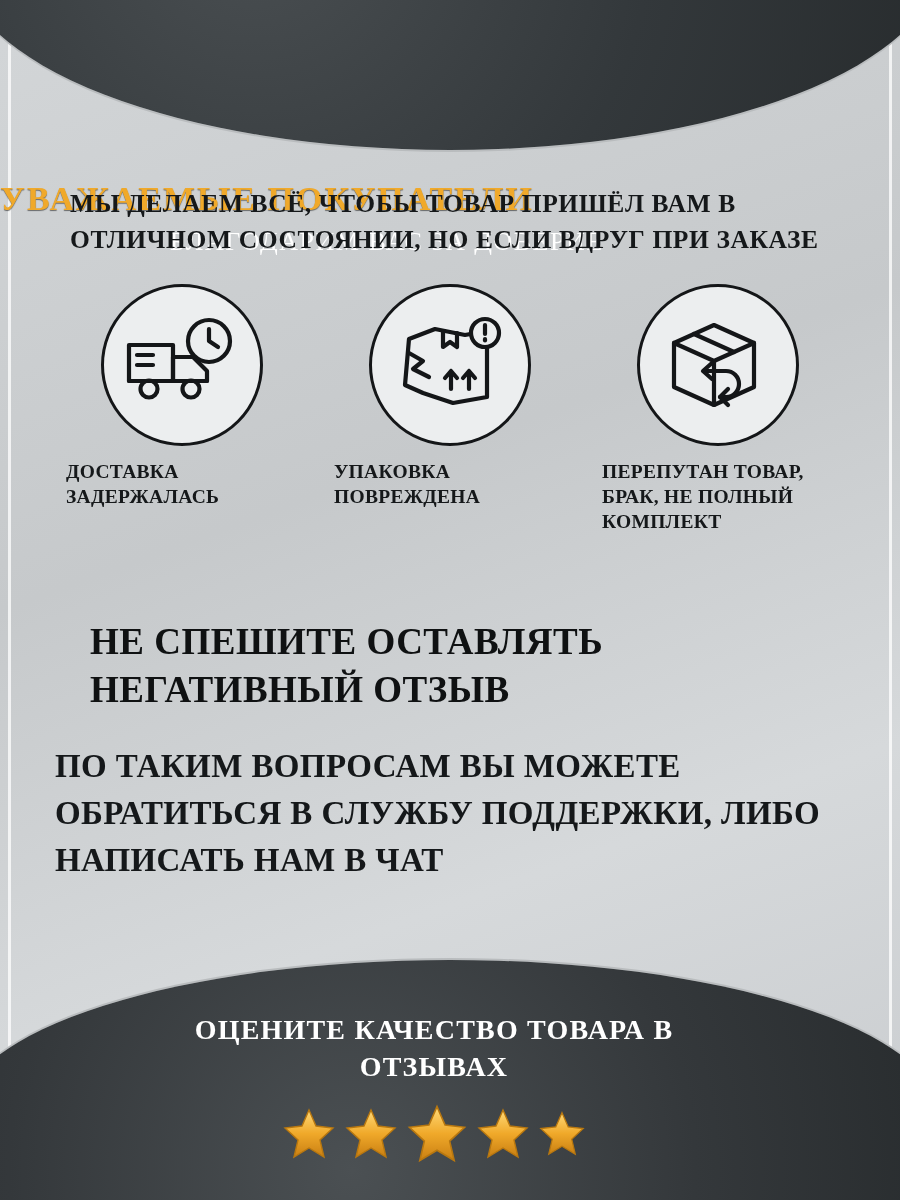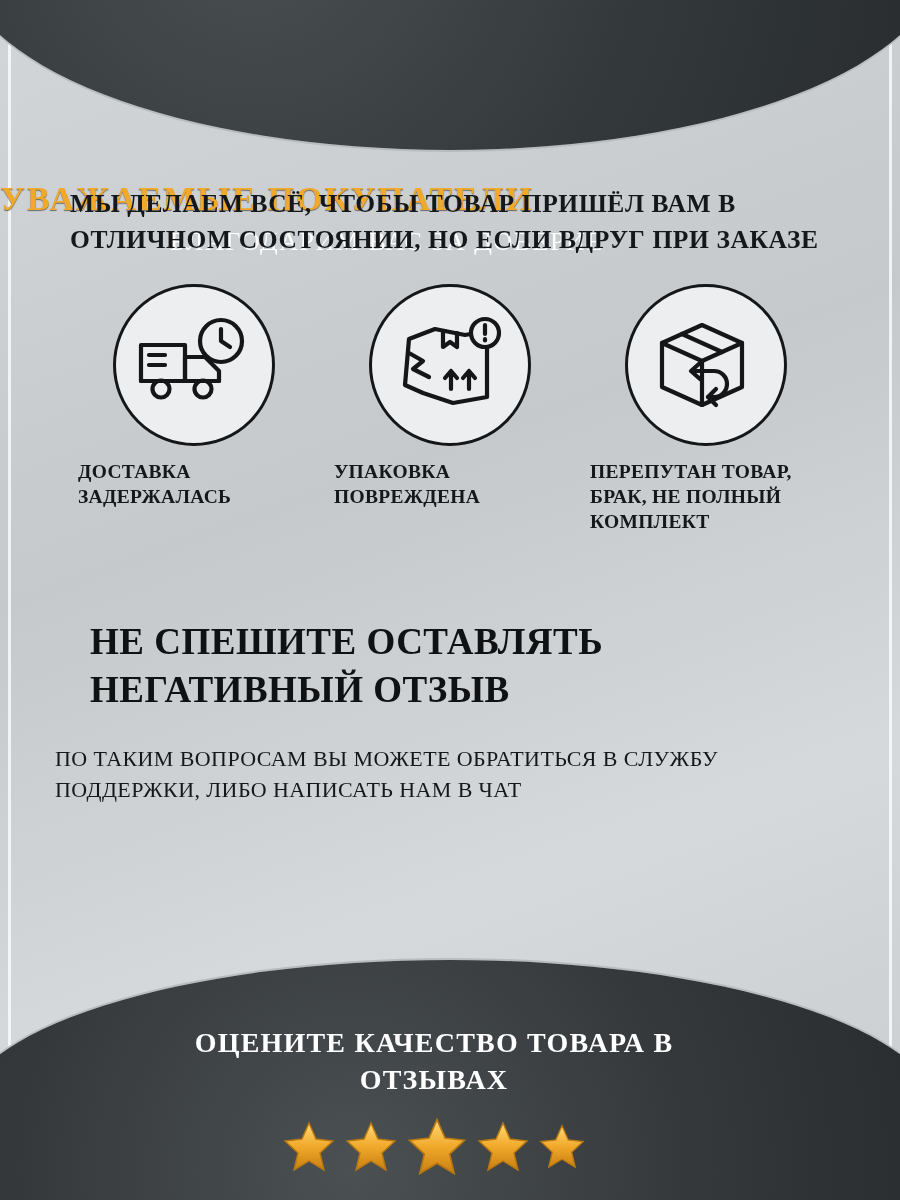--- a/index.html
+++ b/index.html
@@ -90,21 +90,21 @@
     font-weight: bold;
     letter-spacing: .6px;
     line-height: 1.42;
     text-transform: uppercase;
   }
 
   .icons-row {
     display: flex;
     justify-content: center;
     align-items: flex-start;
-    gap: 24px;
+    gap: 36px;
     margin-top: 26px;
   }
   .icon-col {
     width: 232px;
     display: flex;
     flex-direction: column;
     align-items: center;
   }
   .circle {
     width: 162px;
@@ -134,22 +134,22 @@
     font-size: 37px;
     font-weight: bold;
     line-height: 1.28;
     text-transform: uppercase;
     letter-spacing: .5px;
   }
   .support-text {
     margin: 30px auto 16px auto;
     width: 790px;
     color: #15181a;
-    font-size: 22px;
-    font-weight: normal;
+    font-size: 33px;
+    font-weight: bold;
     line-height: 1.42;
     text-transform: uppercase;
     letter-spacing: .4px;
   }
 
   
   .footer-band {
     position: absolute;
     left: -40px;
     bottom: -60px;
@@ -157,21 +157,21 @@
     height: 300px;
     background:
       radial-gradient(circle at 40% 70%, #4b5053 0%, #34383b 55%, #272b2d 100%);
     border-top-left-radius: 50% 52%;
     border-top-right-radius: 50% 52%;
     box-shadow: 0 -2px 0 #b9bcbe;
   }
   .footer-inner {
     position: absolute;
     left: 0;
-    bottom: 24px;
+    bottom: 37px;
     width: 868px;
     text-align: center;
   }
   .footer-title {
     color: #ffffff;
     font-size: 28px;
     font-weight: bold;
     text-transform: uppercase;
     letter-spacing: 1.2px;
     line-height: 1.3;

